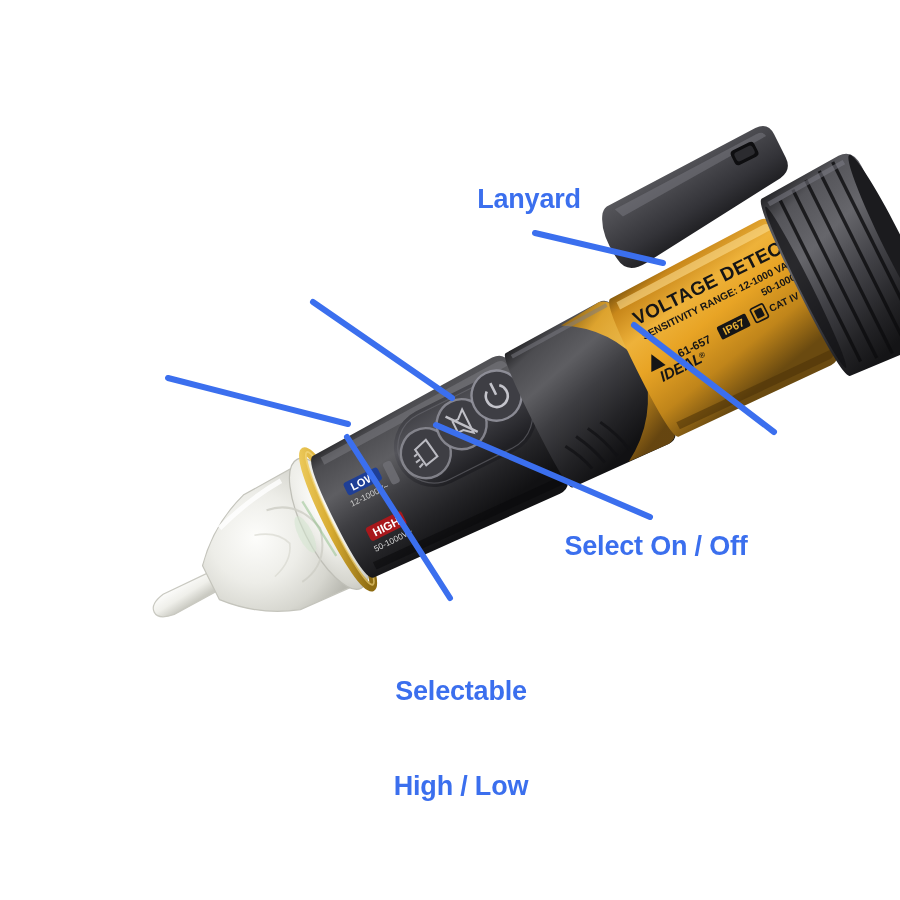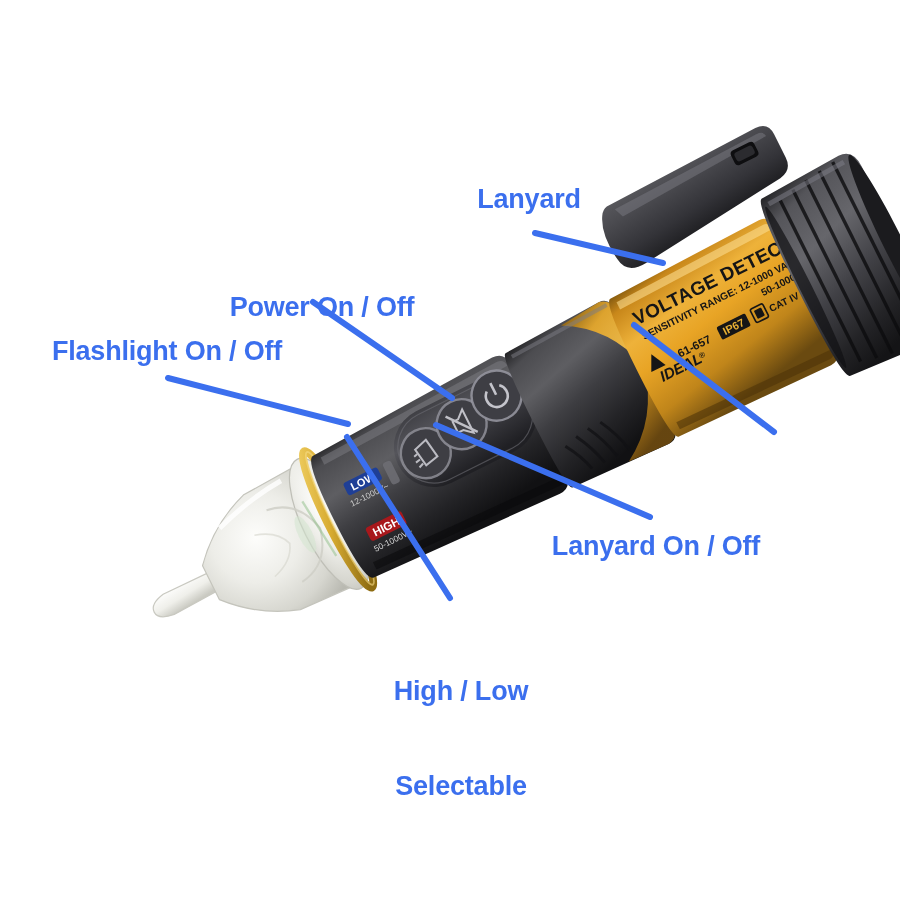--- a/index.html
+++ b/index.html
@@ -258,26 +258,24 @@
       <line x1="168" y1="378" x2="348" y2="424"></line>
       <line x1="774" y1="432" x2="634" y2="325"></line>
       <line x1="650" y1="517" x2="436" y2="425"></line>
       <line x1="450" y1="598" x2="347" y2="437"></line>
     </g>
   </svg>
 
   <div class="label center" style="left:516px; top:184px; transform:translateX(-50%);margin-left:13px;">Lanyard</div>
 
   <div class="label center" style="left:322px; top:228px; transform:translateX(-50%);">
-    <div>Power On / Off</div>
   </div>
 
-  <div class="label center" style="left:167px; top:336px; transform:translateX(-50%);">Flashlight On / Off</div>
-
-
-  <div class="label center" style="left:656px; top:531px; transform:translateX(-50%);">Lanyard On / Off</div>
+
+
+  <div class="label center" style="left:656px; top:531px; transform:translateX(-50%);">Select On / Off</div>
 
   <div class="label center" style="left:461px; top:612px; transform:translateX(-50%);">
+    <div>Selectable</div>
     <div>High / Low</div>
-    <div>Selectable</div>
   </div>
 
 </div>
 
 </body></html>

